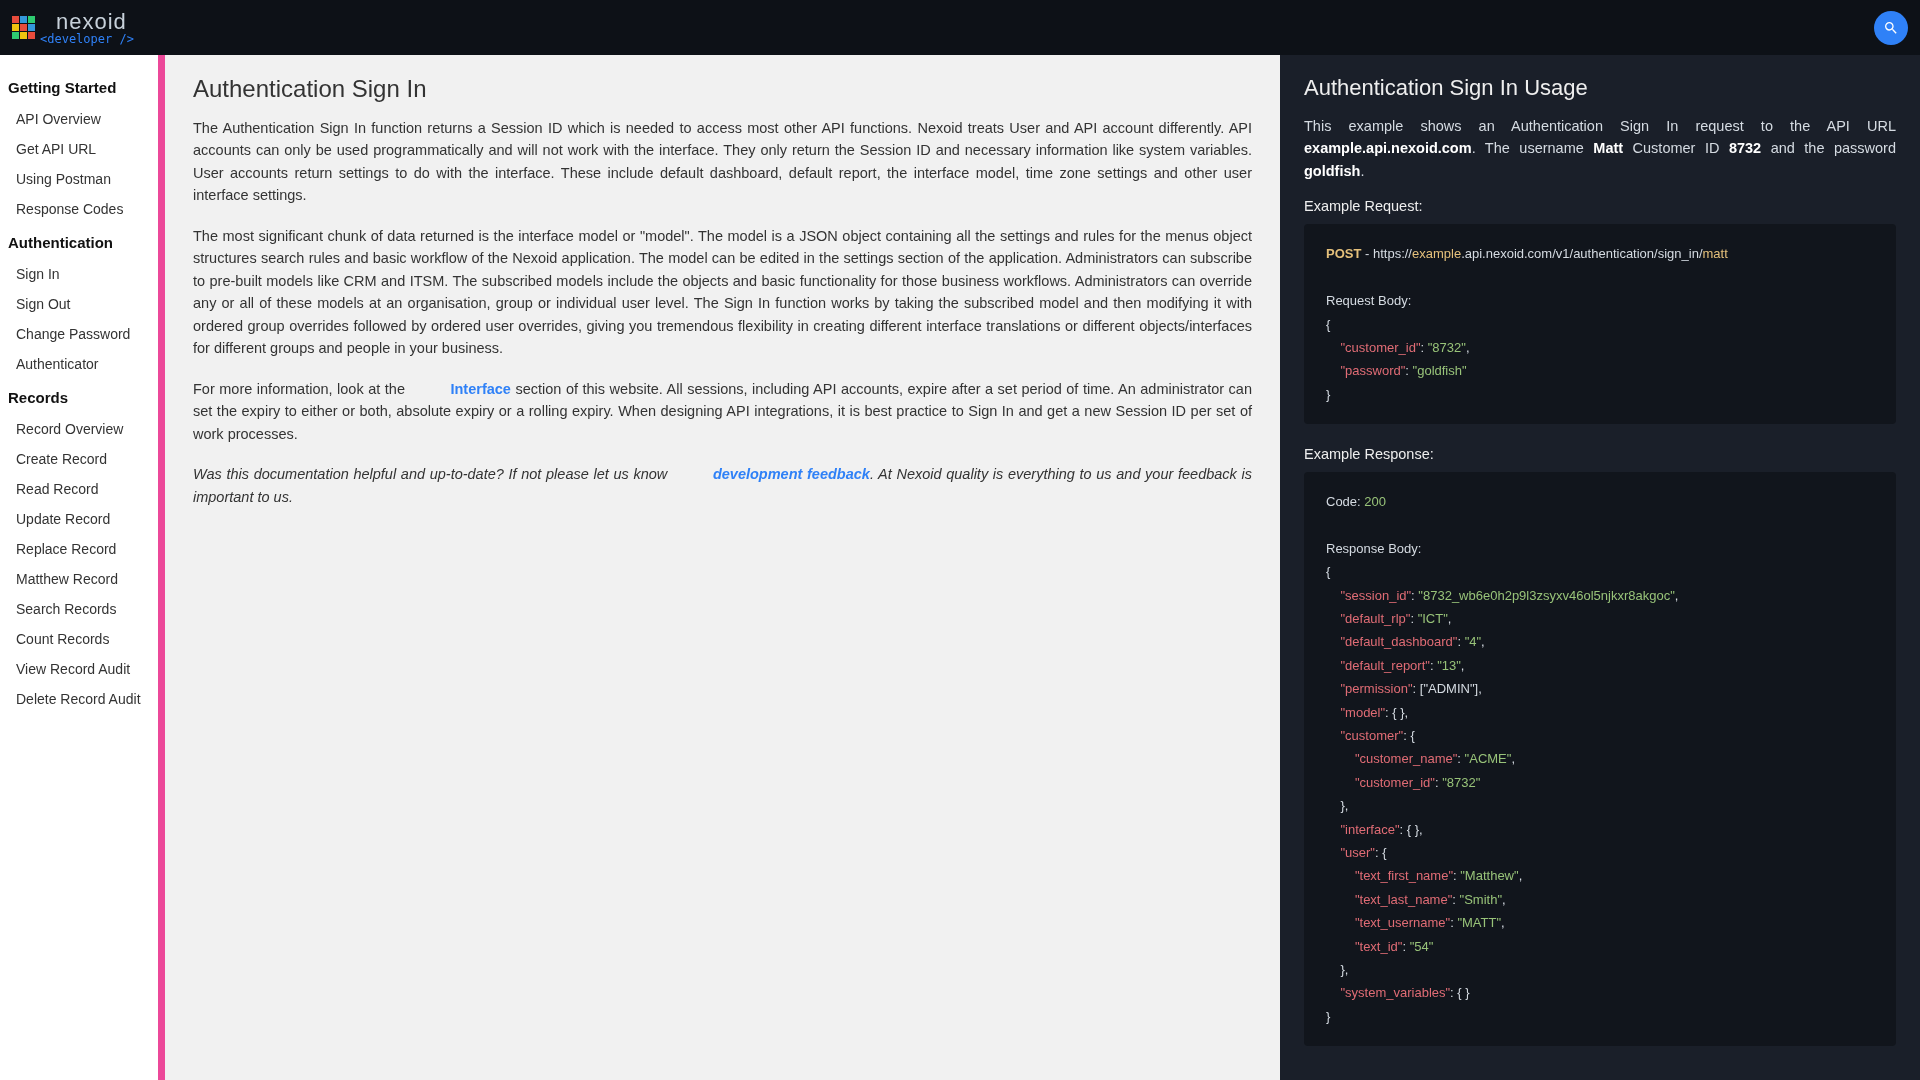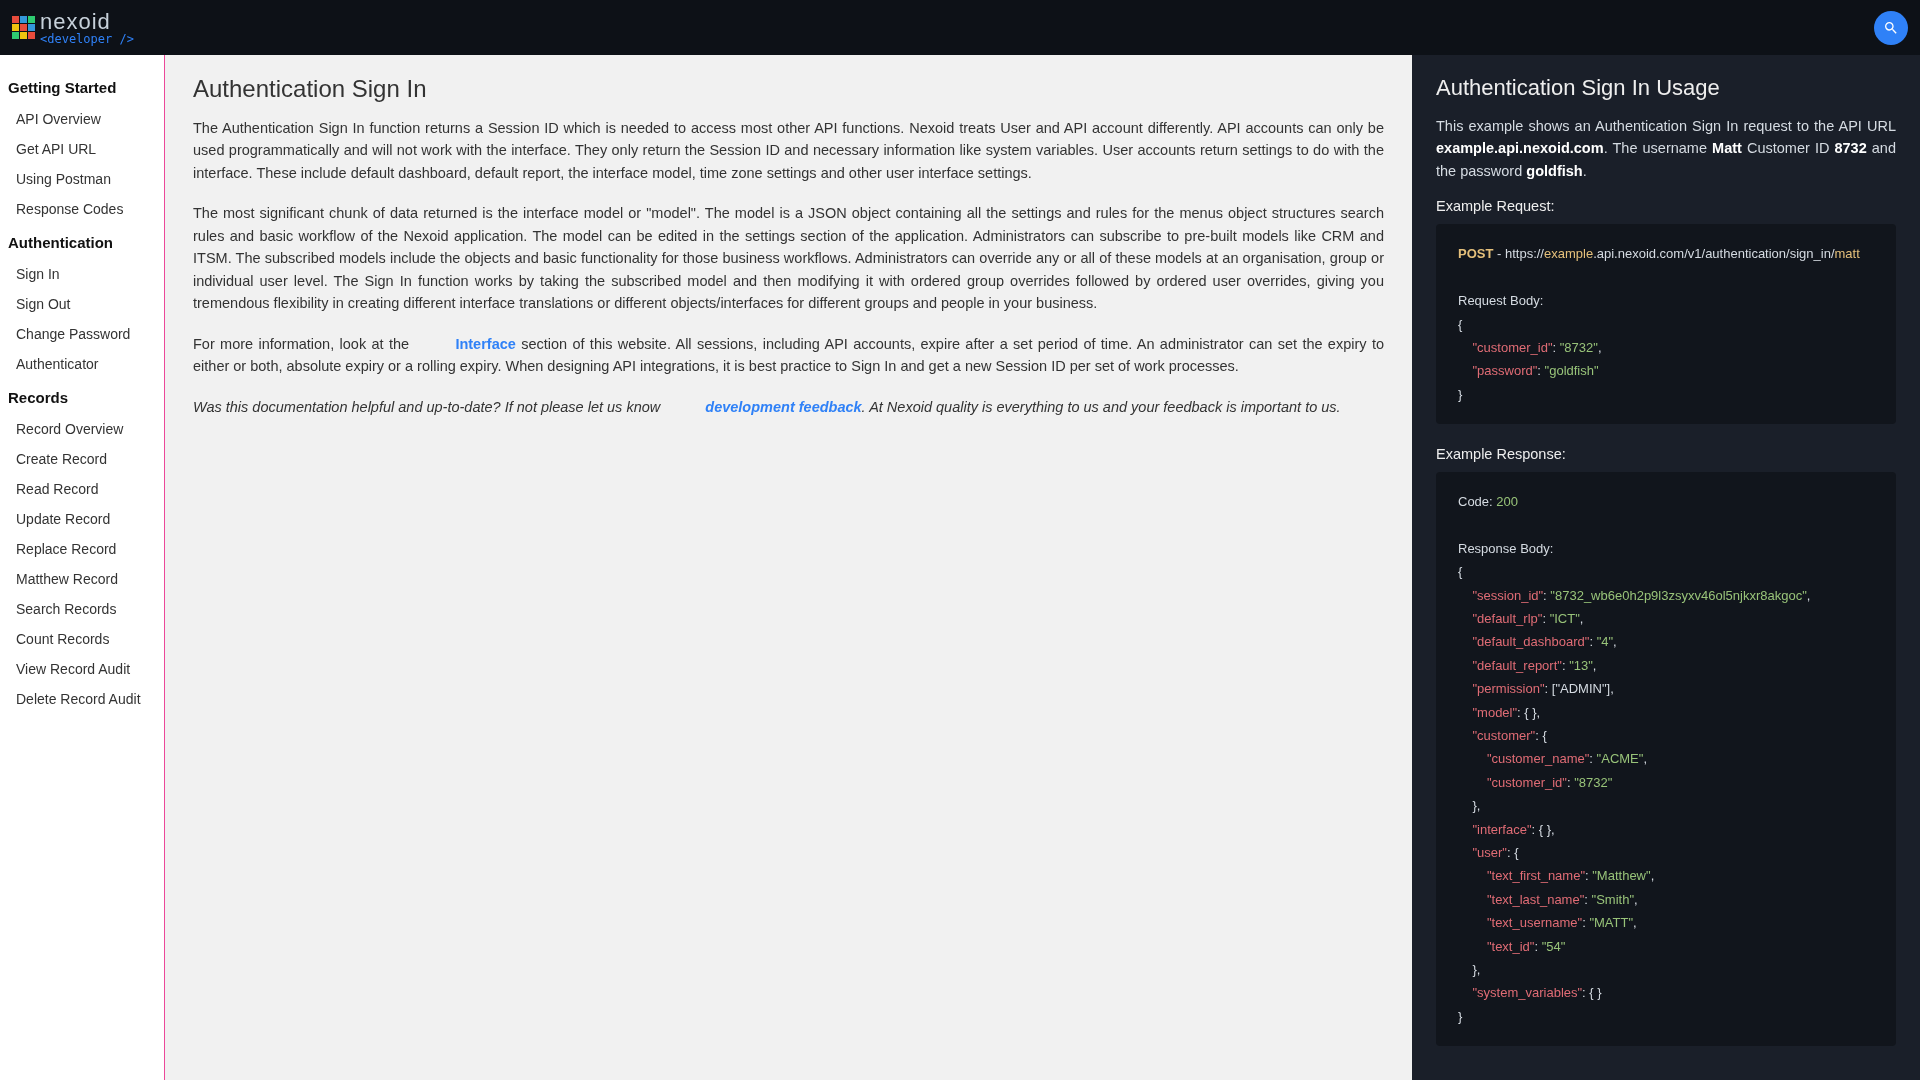--- a/index.html
+++ b/index.html
@@ -30,35 +30,35 @@
     grid-template-rows: repeat(3, 7px);
     gap: 1px;
   }
   .logo-grid span { width: 7px; height: 7px; }
   .g1 { background:#e74c3c; } .g2{background:#3498db;} .g3{background:#2ecc71;}
   .g4{background:#f1c40f;} .g5{background:#e74c3c;} .g6{background:#3498db;}
   .g7{background:#2ecc71;} .g8{background:#f1c40f;} .g9{background:#e74c3c;}
   .logo-text {
     display:flex; flex-direction:column; line-height:1;
   }
-  .logo-name { font-size:22px; color:#c7d1da; letter-spacing:1px; }
+  .logo-name { font-size:22px; color:#c7d1da; letter-spacing:1px;margin-left:16px; }
   .logo-sub  { font-size:12px; color:#2f81f7; font-family:monospace; }
   .search-btn {
     width:34px; height:34px; border-radius:50%;
     background:#2f81f7; display:flex; align-items:center; justify-content:center;
     cursor:pointer;
   }
   .search-btn svg { width:16px; height:16px; fill:#fff; }
 
   .app { display:flex; height:calc(100% - 55px); }
 
   .sidebar {
     width:165px;
     background:#fff;
-    border-right:1px solid #ec4899;
+    border-right:7px solid #ec4899;
     padding:14px 8px 14px 8px;
     overflow-y:auto;
   }
   .sidebar::-webkit-scrollbar{width:8px;}
   .sidebar::-webkit-scrollbar-thumb{background:#ccc;border-radius:4px;}
   .nav-group-title {
     font-weight:600; font-size:15px; color:#111; margin:10px 0 8px 0;
   }
   .nav-item {
     display:block; padding:7px 0 7px 8px; font-size:14px; color:#333;
@@ -72,21 +72,21 @@
     padding:20px 28px;
     color:#333;
   }
   .main h1{font-size:24px; font-weight:400; color:#333; margin-bottom:14px;}
   .main p{font-size:14.5px; line-height:1.55; text-align:justify; margin-bottom:18px; color:#333;}
   .main a{color:#2f81f7; font-weight:600; text-decoration:none;padding-left:41px;}
   .feedback{font-style:italic; color:#555; font-size:13.5px;}
   .feedback a{color:#2f81f7; font-style:italic;}
 
   .usage {
-    width:508px;
+    width:640px;
     background:#1a1f29;
     color:#d5dbe2;
     overflow-y:auto;
     padding:20px 24px;
     position:relative;
   }
   .usage::-webkit-scrollbar{width:10px;}
   .usage::-webkit-scrollbar-thumb{background:#4a5260;border-radius:5px;}
   .usage::-webkit-scrollbar-track{background:#1a1f29;}
   .usage h1{font-size:22px; font-weight:400; color:#eee; margin-bottom:14px;}

